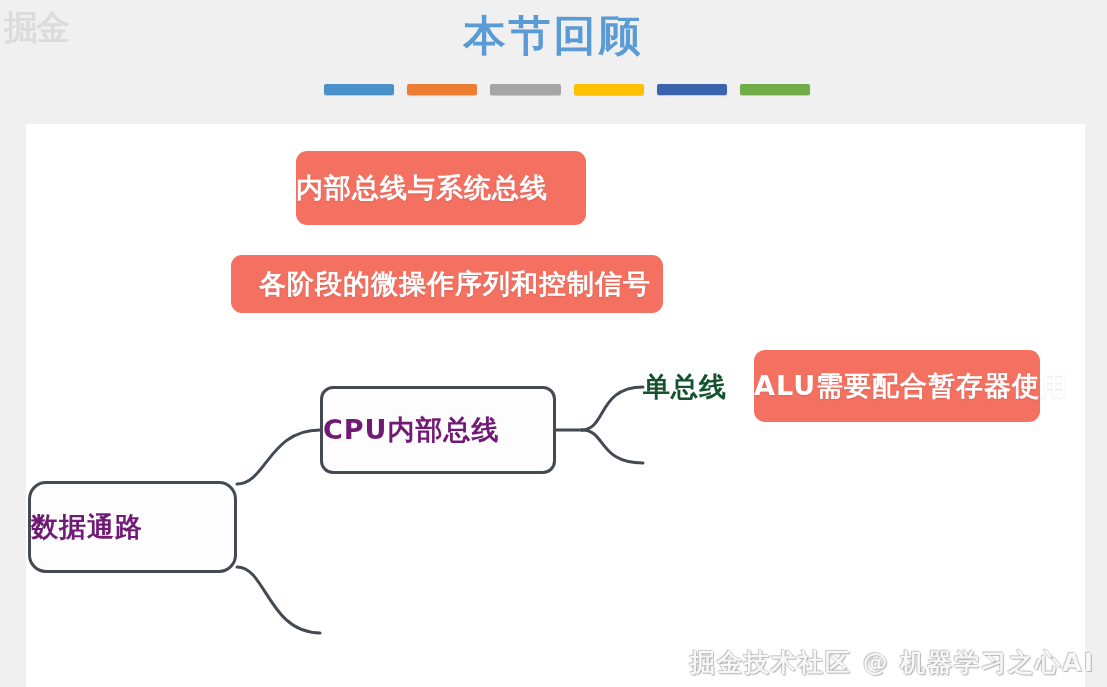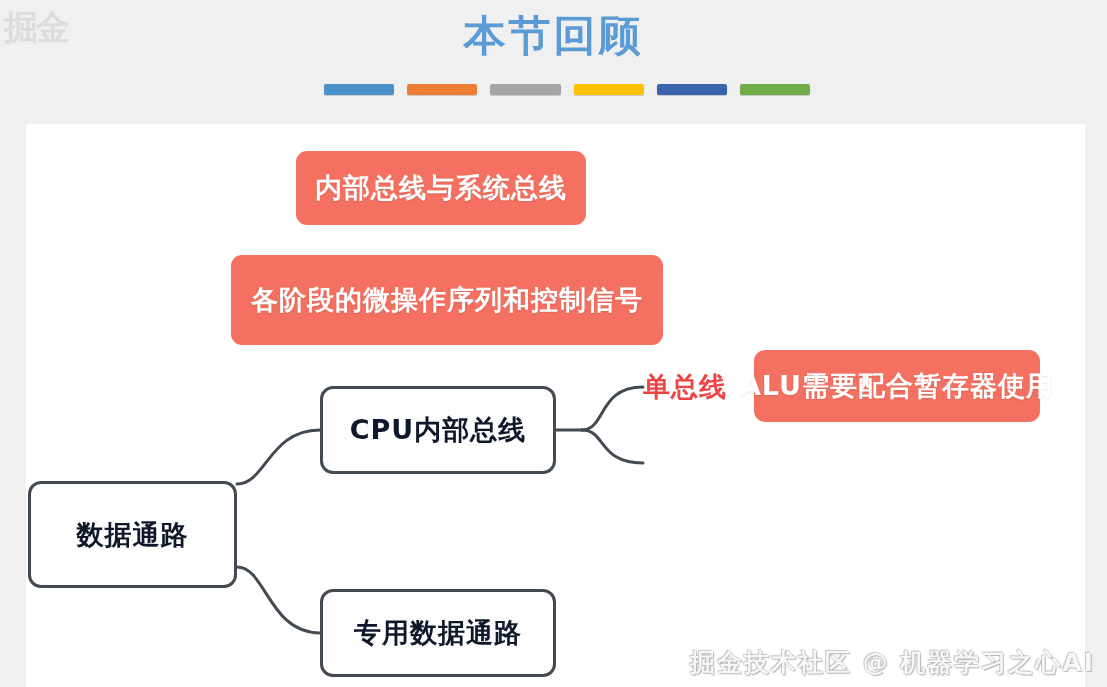--- a/index.html
+++ b/index.html
@@ -95,66 +95,65 @@
     top: 0;
     width: 1059px;
     height: 563px;
     pointer-events: none;
   }
 
   .node {
     position: absolute;
     display: flex;
     align-items: center;
-    justify-content: center;
     box-sizing: border-box;
     white-space: nowrap;
   }
 
   
   .node-outline {
     background: #fdfdfd;
     border: 3px solid #434a52;
     border-radius: 13px;
-    color: #0f172a;
+    color: #701a75;
     font-size: 27px;
     font-weight: 700;
     letter-spacing: 1px;
     font-family: "DejaVu Sans", "Liberation Sans", sans-serif;
   }
 
   
   .node-fill {
     background: #f47060;
     border-radius: 11px;
     color: #ffffff;
     font-size: 27px;
     font-weight: 700;
     letter-spacing: 1px;
     font-family: "DejaVu Sans", "Liberation Sans", sans-serif;
     text-shadow: 0 1px 2px rgba(0,0,0,0.10);
   }
 
   
   .node-leaf {
-    color: #ef4444;
+    color: #14532d;
     font-size: 27px;
     font-weight: 700;
     letter-spacing: 1px;
     font-family: "DejaVu Sans", "Liberation Sans", sans-serif;
     background: transparent;
     justify-content: flex-start;
   }
 
   
   #node-internal-system-bus { left: 270px; top: 27px;  width: 290px; height: 74px; }
-  #node-micro-ops           { left: 205px; top: 131px; width: 432px; height: 90px; }
+  #node-micro-ops           { left: 205px; top: 131px; width: 432px; height: 58px; padding-left: 28px; }
   #node-alu-latch           { left: 728px; top: 226px; width: 286px; height: 72px; }
   #node-cpu-internal-bus    { left: 294px; top: 262px; width: 236px; height: 88px; }
-  #node-data-path           { left:   2px; top: 357px; width: 209px; height: 107px; }
+  #node-data-path           { left:   2px; top: 357px; width: 209px; height: 92px; border-radius: 18px; }
   #node-dedicated-data-path { left: 294px; top: 465px; width: 236px; height: 88px; }
   #node-single-bus          { left: 617px; top: 242px; width: 160px; height: 42px; }
   #node-multi-bus           { left: 617px; top: 318px; width: 160px; height: 42px; }
 
   
   #bottom-watermark {
     position: absolute;
     right: 12px;
     bottom: 8px;
     font-size: 25px;
@@ -220,23 +219,20 @@
     </div>
 
     <div class="node node-outline" id="node-cpu-internal-bus">
       <span>CPU内部总线</span>
     </div>
 
     <div class="node node-outline" id="node-data-path">
       <span>数据通路</span>
     </div>
 
-    <div class="node node-outline" id="node-dedicated-data-path">
-      <span>专用数据通路</span>
-    </div>
 
     <div class="node node-leaf" id="node-single-bus">
       <span>单总线</span>
     </div>
 
 
   </div>
 
 </div>
 

